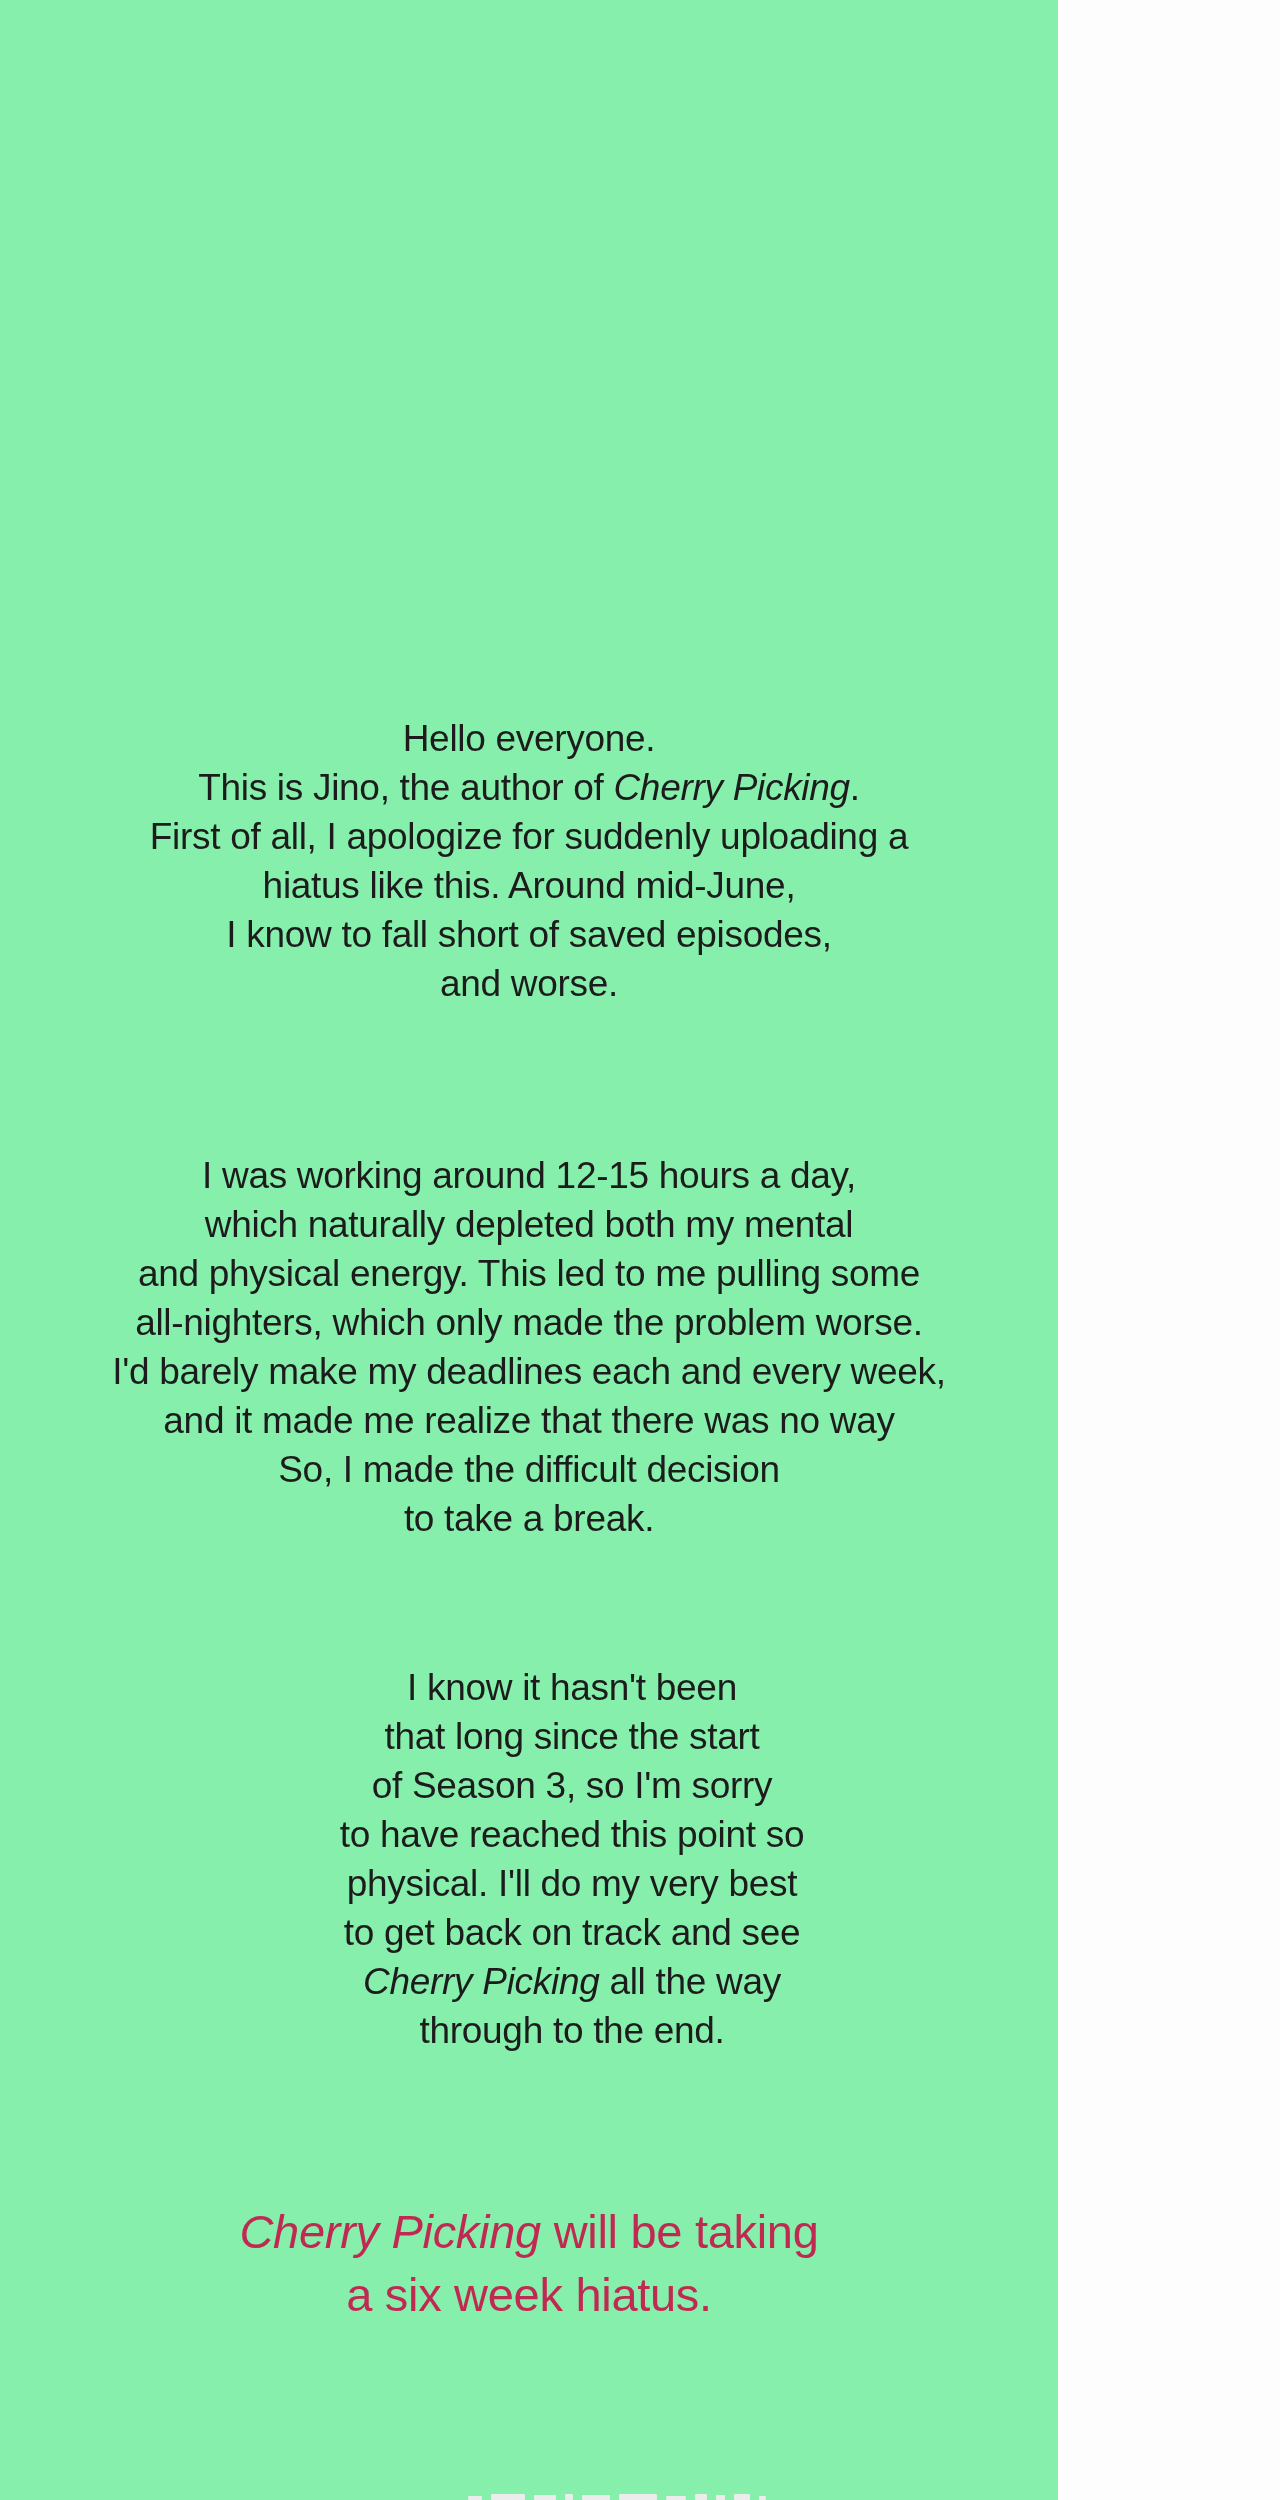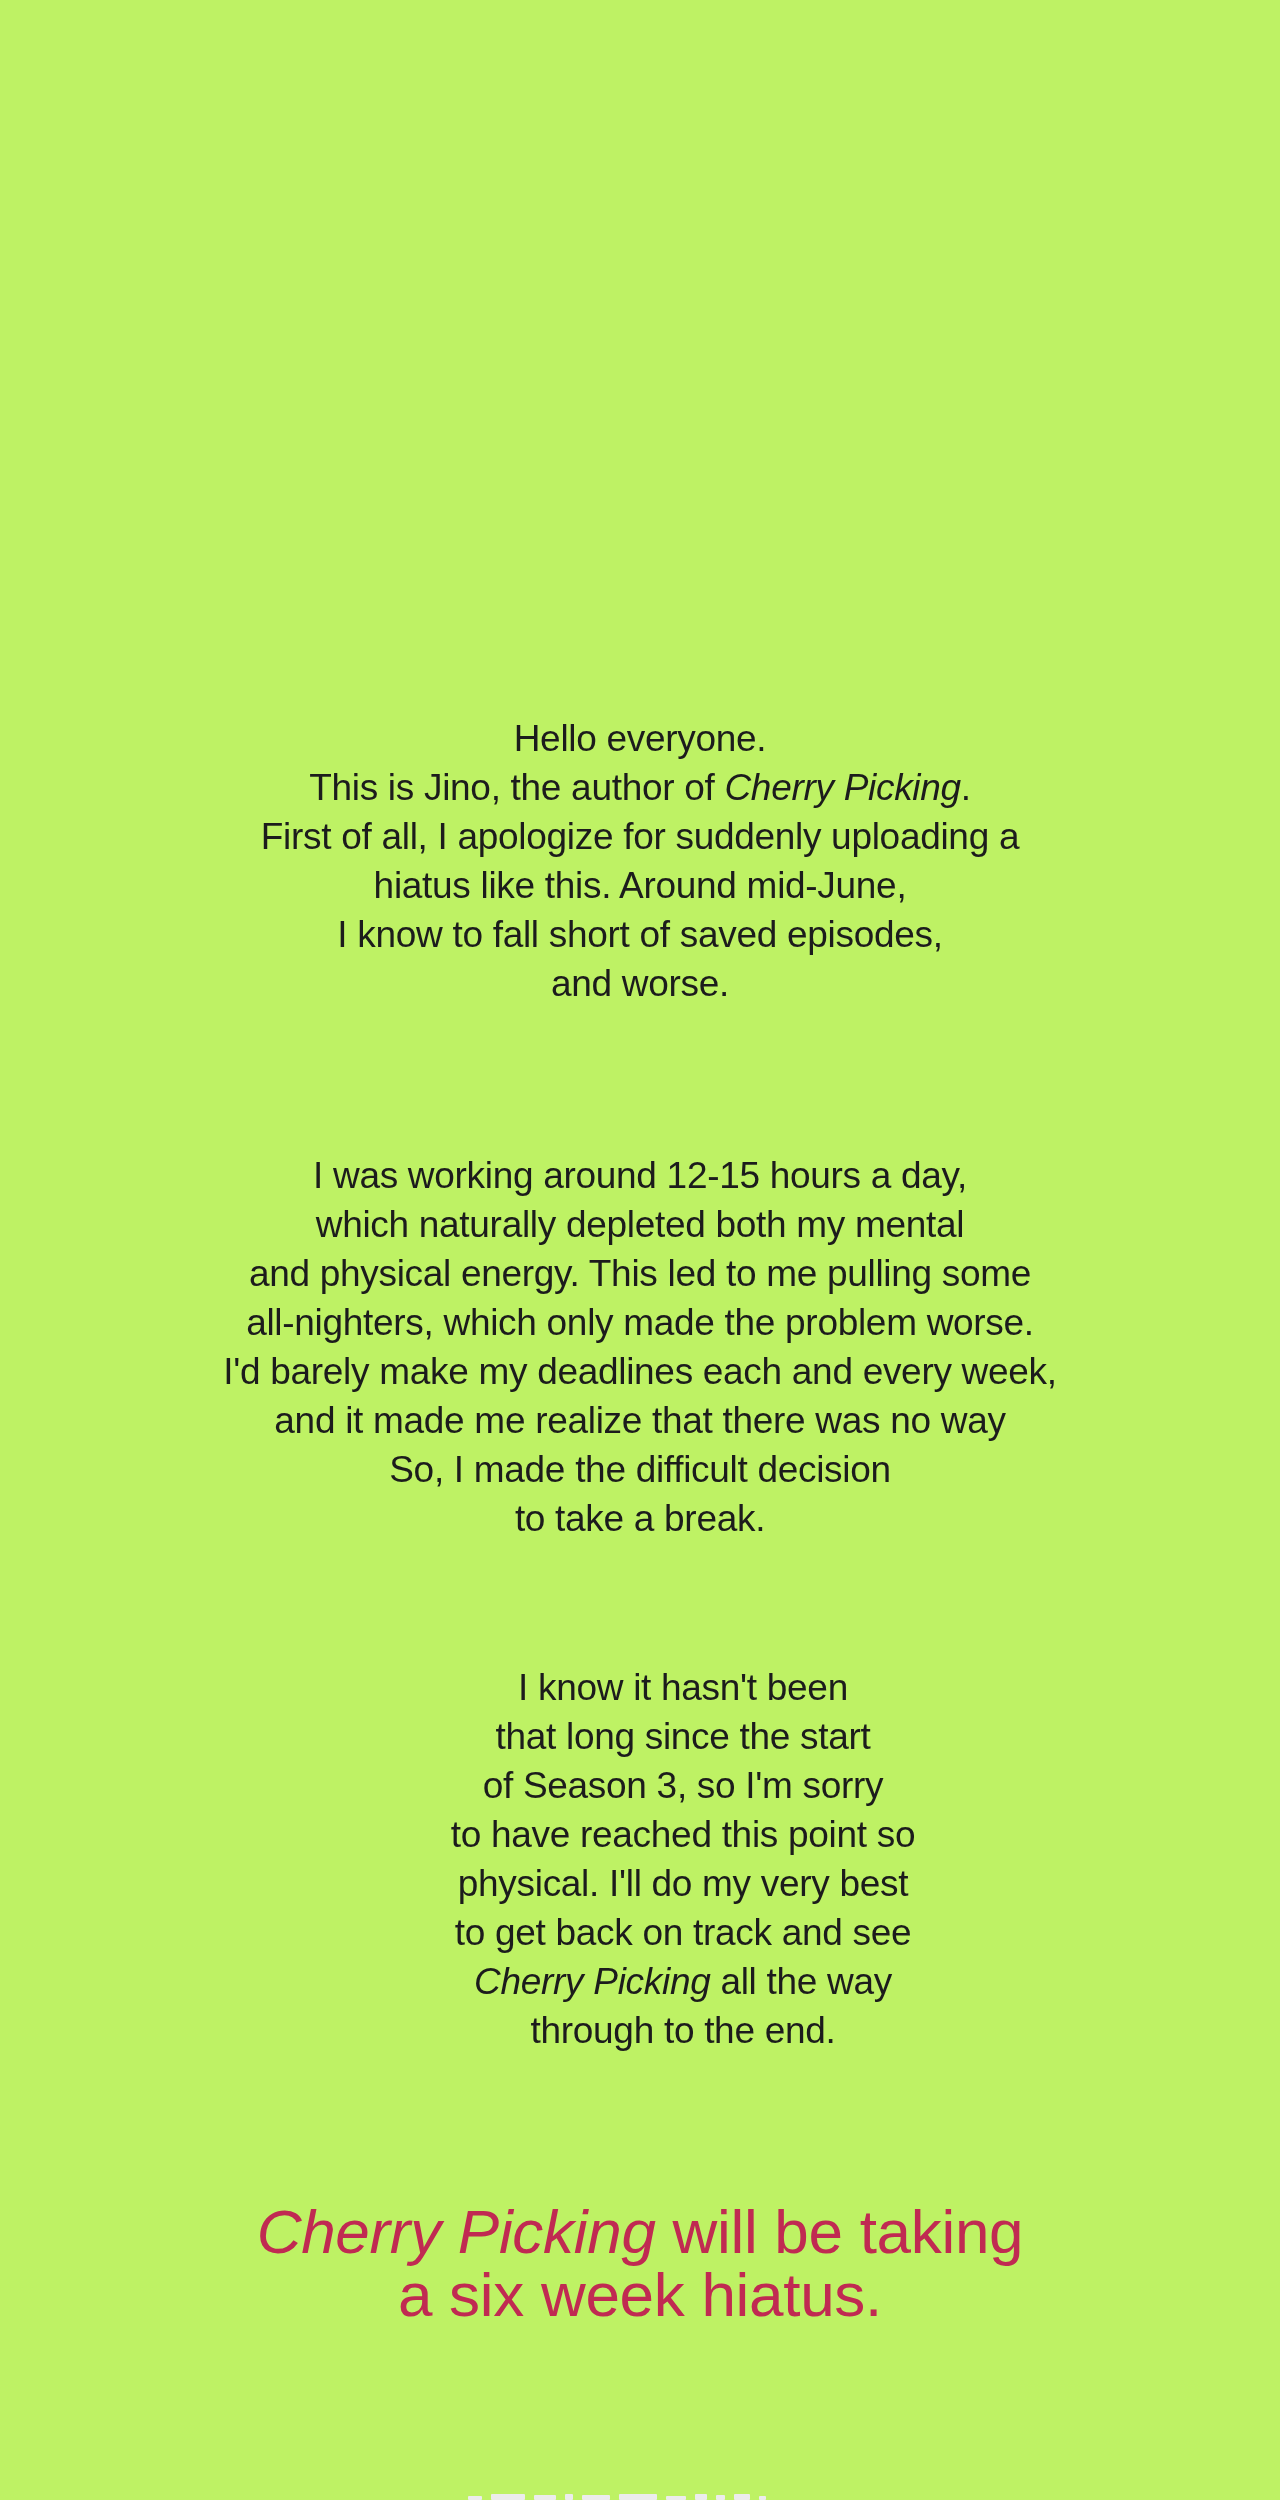--- a/index.html
+++ b/index.html
@@ -7,24 +7,24 @@
     padding: 0;
   }
   body {
     width: 1280px;
     height: 2500px;
     background: #fdfdfd;
     font-family: "Liberation Sans", "DejaVu Sans", sans-serif;
   }
   .panel {
     position: relative;
-    width: 1280px;
+    width: 1058px;
     height: 2500px;
     overflow: hidden;
-    background: #bef264;
+    background: #86efac;
   }
   .para {
     position: absolute;
     left: 0;
     width: 100%;
     text-align: center;
     color: #1c1c1c;
     font-size: 37px;
     line-height: 49px;
     letter-spacing: -0.3px;
@@ -33,21 +33,21 @@
   .para-intro    { top: 714px; }
   .para-workload { top: 1151px; }
   .para-apology  { top: 1663px; }
   .announcement {
     position: absolute;
     left: 0;
     top: 2200px;
     width: 100%;
     text-align: center;
     color: #c02a52;
-    font-size: 62px;
+    font-size: 47px;
     line-height: 63px;
     letter-spacing: -0.3px;
     font-weight: 400;
   }
   .line { white-space: nowrap; }
   .it { font-style: italic; }
   
   .cutoff {
     position: absolute;
     bottom: 0;

